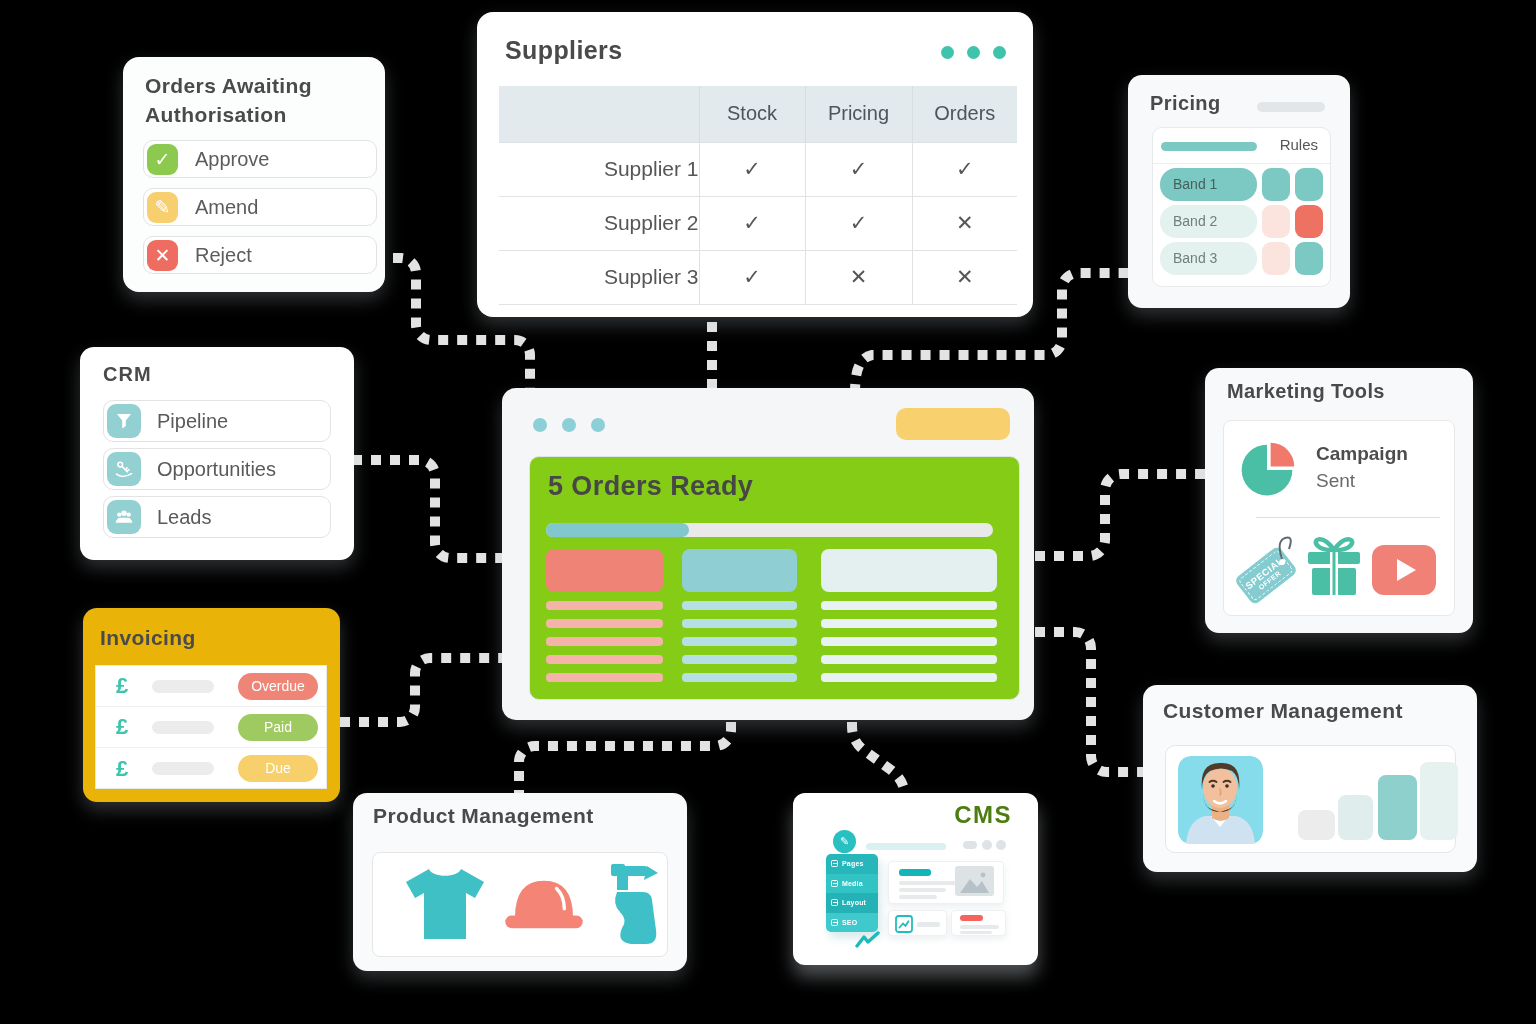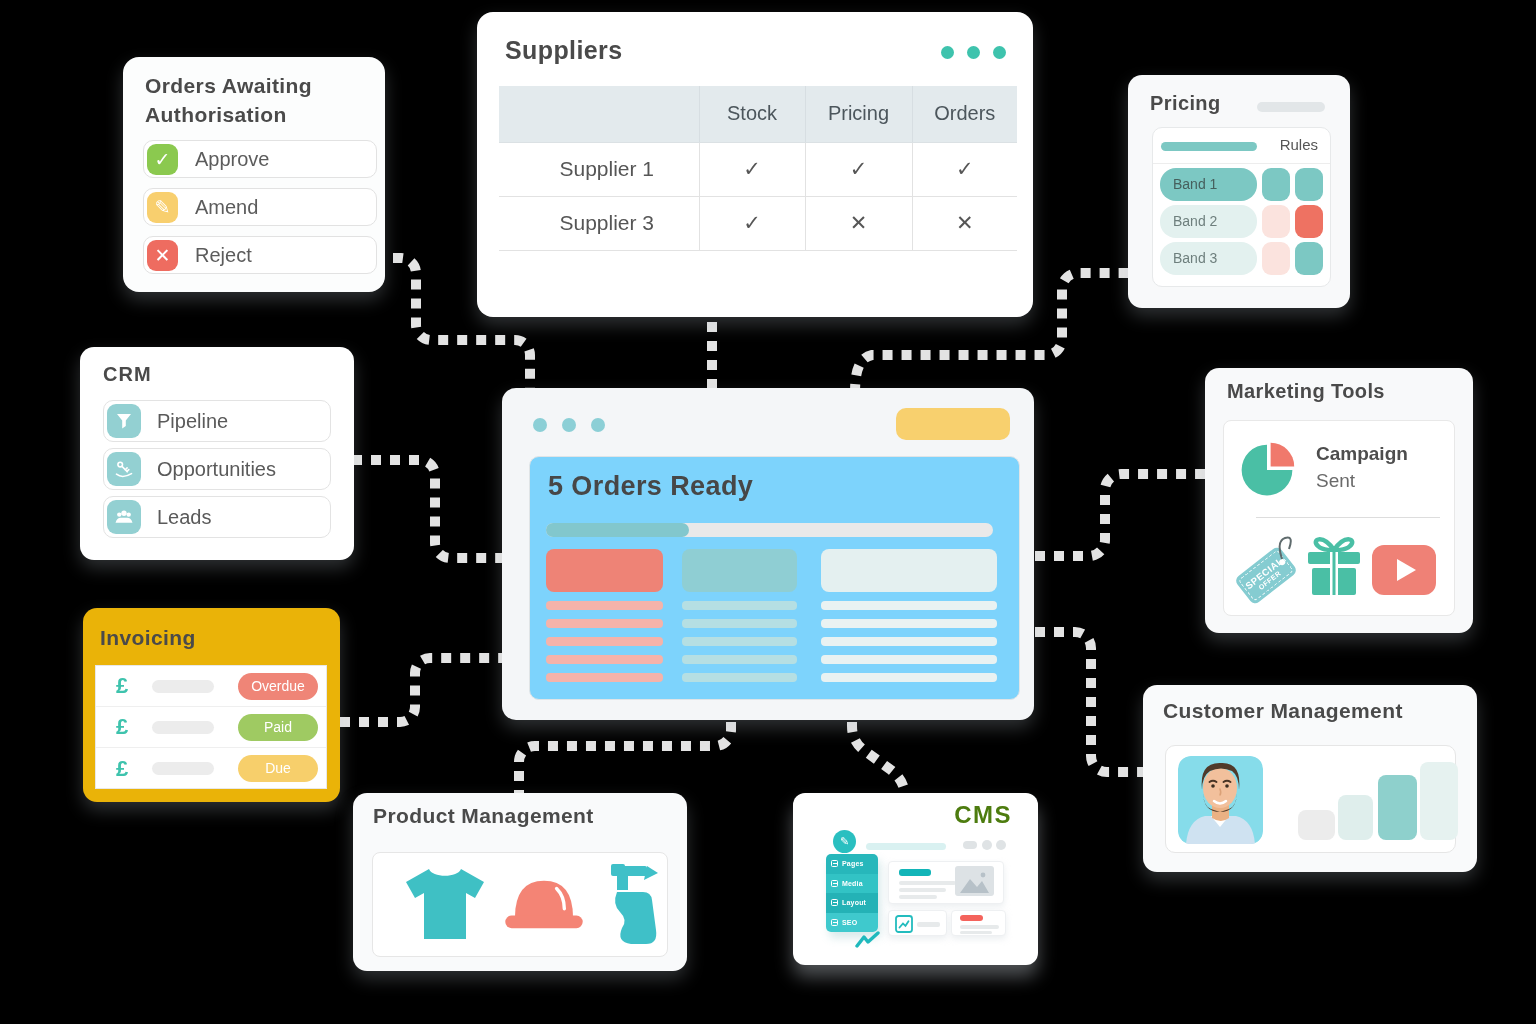--- a/index.html
+++ b/index.html
@@ -27,21 +27,21 @@
   #card-suppliers { left:477px; top:12px; width:556px; height:305px; background:#fff; border-radius:16px; }
   #card-suppliers h2 { left:28px; top:24px; font-size:25px; }
   .dots { position:absolute; left:464px; top:34px; display:flex; gap:13px; }
   .dot { width:13px; height:13px; border-radius:50%; background:var(--teal,#3ec3ad); }
   #sup-table { position:absolute; left:22px; top:74px; width:518px; border-collapse:collapse; table-layout:fixed; }
   #sup-table th { background:#e3eaed; font-weight:400; font-size:20px; color:#4c565c; height:56px;
                   border-right:1px solid #d7dee2; border-bottom:1px solid #dbe1e4; }
   #sup-table th:last-child, #sup-table td:last-child { border-right:none; }
   #sup-table td { background:#fff; height:54px; border-right:1px solid #e2e2e2; border-bottom:1px solid #e2e2e2;
                   font-size:21px; color:#565656; text-align:center; }
-  #sup-table td.name { text-align:center; padding-left:16px; }
+  #sup-table td.name { text-align:right; padding-left:16px; }
   .mark-check { color:#8bc64e; font-weight:bold; font-size:25px; }
   .mark-cross { color:#ee6a5e; font-weight:bold; font-size:25px; }
 
   
   #card-pricing { left:1128px; top:75px; width:222px; height:233px; background:#f8f9fa; }
   #card-pricing h2 { left:22px; top:17px; font-size:20px; }
   .title-pill { position:absolute; left:129px; top:27px; width:68px; height:10px; border-radius:5px; background:#e2e6e8; }
   .pr-inner { position:absolute; left:24px; top:52px; width:179px; height:160px; background:#fff;
               border:1px solid #e7e9ea; border-radius:10px; }
   .pr-head { position:relative; height:36px; border-bottom:1px solid #ededed; }
@@ -77,21 +77,21 @@
   .inv-pill { margin-left:24px; width:62px; height:13px; border-radius:7px; background:#ececec; }
   .inv-badge { margin-left:auto; margin-right:8px; width:80px; height:27px; border-radius:14px;
                color:#fff; font-size:14px; line-height:27px; text-align:center; }
 
   
   #card-central { left:502px; top:388px; width:532px; height:332px; background:#f4f6f8; }
   .win-dots { position:absolute; left:31px; top:30px; display:flex; gap:15px; }
   .win-dot { width:14px; height:14px; border-radius:50%; background:#8ccfd6; }
   .notif-pill { position:absolute; left:394px; top:20px; width:114px; height:32px; border-radius:10px;
                 background:var(--yellow,#f8d06e); cursor:pointer; }
-  .c-inner { position:absolute; left:27px; top:68px; width:491px; height:244px; background:#7dd3fc;
+  .c-inner { position:absolute; left:27px; top:68px; width:491px; height:244px; background:#84cc16;
              border:1px solid #e0e4e6; border-radius:10px; }
   .c-title { position:absolute; left:18px; top:14px; font-size:27px; font-weight:bold; color:#474747; letter-spacing:.4px; }
   .c-track { position:absolute; left:16px; top:66px; width:447px; height:14px; border-radius:7px; background:#e9e9e9; }
   .c-fill { height:100%; border-radius:7px; background:#82c7cd; }
   .c-col { position:absolute; top:92px; }
   .c-col.k1 { left:16px; width:117px; }
   .c-col.k2 { left:152px; width:115px; }
   .c-col.k3 { left:291px; width:176px; }
   .c-block { height:43px; border-radius:8px; }
   .k1 .c-block { background:#ee8376; } .k2 .c-block { background:#8fced3; } .k3 .c-block { background:#e4f0f0; }
@@ -217,20 +217,26 @@
       </tr>
     </thead>
     <tbody>
       <tr>
         <td class="name">Supplier 1</td>
         <td class="mark-check">✓</td>
         <td class="mark-check">✓</td>
         <td class="mark-check">✓</td>
       </tr>
       <tr>
+        <td class="name">Supplier 2</td>
+        <td class="mark-check">✓</td>
+        <td class="mark-check">✓</td>
+        <td class="mark-cross">✕</td>
+      </tr>
+      <tr>
         <td class="name">Supplier 3</td>
         <td class="mark-check">✓</td>
         <td class="mark-cross">✕</td>
         <td class="mark-cross">✕</td>
       </tr>
     </tbody>
   </table>
 </div>
 
 <div class="card" id="card-pricing">

